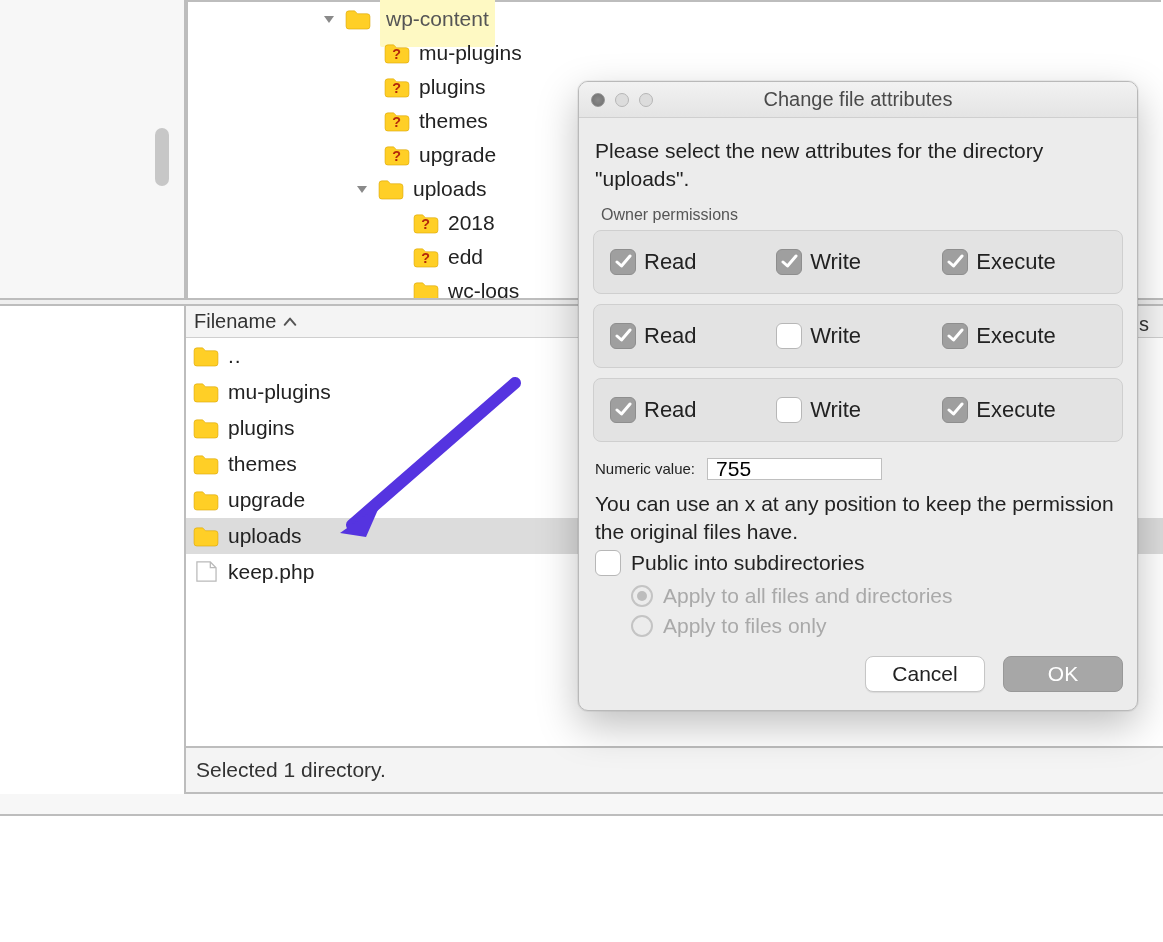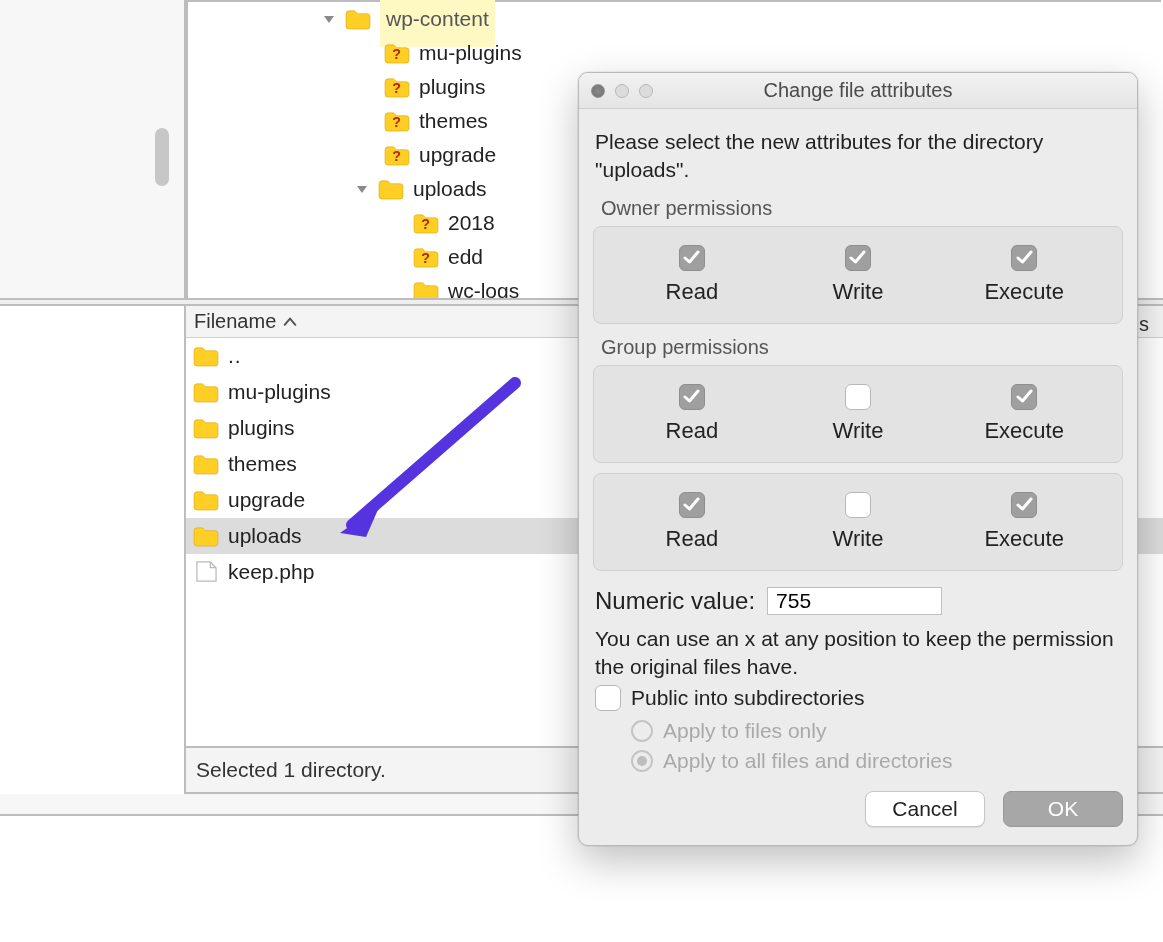--- a/index.html
+++ b/index.html
@@ -35,42 +35,42 @@
   .dots { letter-spacing: 1px; }
 
   .filelist-status { position: absolute; left: 186px; top: 746px; width: 977px; height: 48px; background: #f4f4f4; border-top: 2px solid #bdbdbd; border-bottom: 2px solid #bdbdbd; display: flex; align-items: center; padding-left: 10px; font-size: 21px; color: #333; }
 
   .bottom-rail { position: absolute; left: 0; top: 794px; width: 1163px; height: 22px; background: #f7f7f7; border-bottom: 2px solid #bdbdbd; }
 
   
   .arrow-wrap { position: absolute; left: 330px; top: 375px; width: 200px; height: 170px; pointer-events: none; }
 
   
-  .dialog { position: absolute; left: 578px; top: 72px; width: 560px; background: #ececec; border: 1px solid #b9b9b9; border-radius: 10px; box-shadow: 0 15px 40px rgba(0,0,0,0.25), 0 0 0 1px rgba(0,0,0,0.05); overflow: hidden; }
+  .dialog { position: absolute; left: 578px; top: 81px; width: 560px; background: #ececec; border: 1px solid #b9b9b9; border-radius: 10px; box-shadow: 0 15px 40px rgba(0,0,0,0.25), 0 0 0 1px rgba(0,0,0,0.05); overflow: hidden; }
   .titlebar { height: 36px; display: flex; align-items: center; position: relative; background: linear-gradient(#f2f2f2,#e4e4e4); border-bottom: 1px solid #cfcfcf; }
   .traffic { display: flex; gap: 10px; position: absolute; left: 12px; }
   .tl { width: 14px; height: 14px; border-radius: 50%; border: 1px solid #b6b6b6; background: #dcdcdc; }
   .tl.close { background: radial-gradient(#8a8a8a,#6f6f6f); border-color: #949494; }
   .titlebar-title { flex: 1; text-align: center; font-size: 20px; color: #4a4a4a; }
 
   .dialog-body { padding: 14px 14px 18px 14px; font-size: 21px; }
   .instr { margin: 5px 2px 12px 2px; line-height: 1.35; }
 
   .perm-group { margin-bottom: 10px; }
-  .perm-title { font-size: 20px; color: #555; margin: 12px 0 6px 8px; }
+  .perm-title { font-size: 16px; color: #555; margin: 12px 0 6px 8px; }
   .perm-box { background: #e3e3e3; border: 1px solid #cfcfcf; border-radius: 8px; padding: 18px 16px; display: flex; align-items: center; justify-content: space-between; }
-  .perm-item { display: flex; align-items: center; gap: 8px; font-size: 22px; width: 33%; flex-direction: column; }
+  .perm-item { display: flex; align-items: center; gap: 8px; font-size: 22px; width: 33%; }
 
   .chk { width: 26px; height: 26px; border-radius: 6px; border: 1px solid #b7b7b7; background: #fff; display: inline-flex; align-items: center; justify-content: center; flex-shrink: 0; }
   .chk.on { background: #9f9f9f; border: 1px solid #8e8e8e; }
   .chk.on svg { width: 17px; height: 17px; }
 
   .numval-row { display: flex; align-items: center; gap: 12px; margin: 16px 2px 8px 2px; }
-  .numval-label { font-size: 24px; }
-  .numval-input { width: 175px; height: 28px; font-size: 21px; padding: 2px 8px; border: 1px solid #bfbfbf; background: #fff; }
+  .numval-label { font-size: 15px; }
+  .numval-input { width: 175px; height: 22px; font-size: 21px; padding: 2px 8px; border: 1px solid #bfbfbf; background: #fff; }
 
   .hint { margin: 10px 2px 0 2px; line-height: 1.35; }
 
   .recurse-row { display: flex; align-items: center; gap: 10px; margin: 4px 2px 8px 2px; }
 
   .radio-row { display: flex; align-items: center; gap: 10px; margin: 6px 2px 0 38px; color: #a9a9a9; }
   .radio { width: 22px; height: 22px; border-radius: 50%; border: 2px solid #c4c4c4; display: inline-flex; align-items: center; justify-content: center; flex-shrink: 0; }
   .radio.sel::after { content: ""; width: 10px; height: 10px; border-radius: 50%; background: #bdbdbd; }
   .radio-label { font-size: 21px; }
 
@@ -351,21 +351,20 @@
                 <svg viewBox="0 0 17 17">
                   <use href="#ico-check"></use>
                 </svg>
               </span>
             <span>Execute</span>
           </label>
         </div>
       </div>
 
       <div class="perm-group">
-        <div class="perm-title">Group permissions</div>
         <div class="perm-box">
           <label class="perm-item">
             <span class="chk on">
                 <svg viewBox="0 0 17 17">
                   <use href="#ico-check"></use>
                 </svg>
               </span>
             <span>Read</span>
           </label>
           <label class="perm-item">
@@ -414,26 +413,26 @@
       </div>
 
       <div class="hint">You can use an x at any position to keep the permission the original files have.</div>
 
       <label class="recurse-row">
         <span class="chk off"></span>
         <span>Public into subdirectories</span>
       </label>
 
       <div class="radio-row">
+        <span class="radio sel"></span>
+        <span class="radio-label">Apply to all files and directories</span>
+      </div>
+      <div class="radio-row">
         <span class="radio"></span>
         <span class="radio-label">Apply to files only</span>
-      </div>
-      <div class="radio-row">
-        <span class="radio sel"></span>
-        <span class="radio-label">Apply to all files and directories</span>
       </div>
 
       <div class="buttons">
         <div class="btn cancel">
             <span>Cancel</span>
           </div>
         <div class="btn ok">
             <span>OK</span>
           </div>
       </div>

